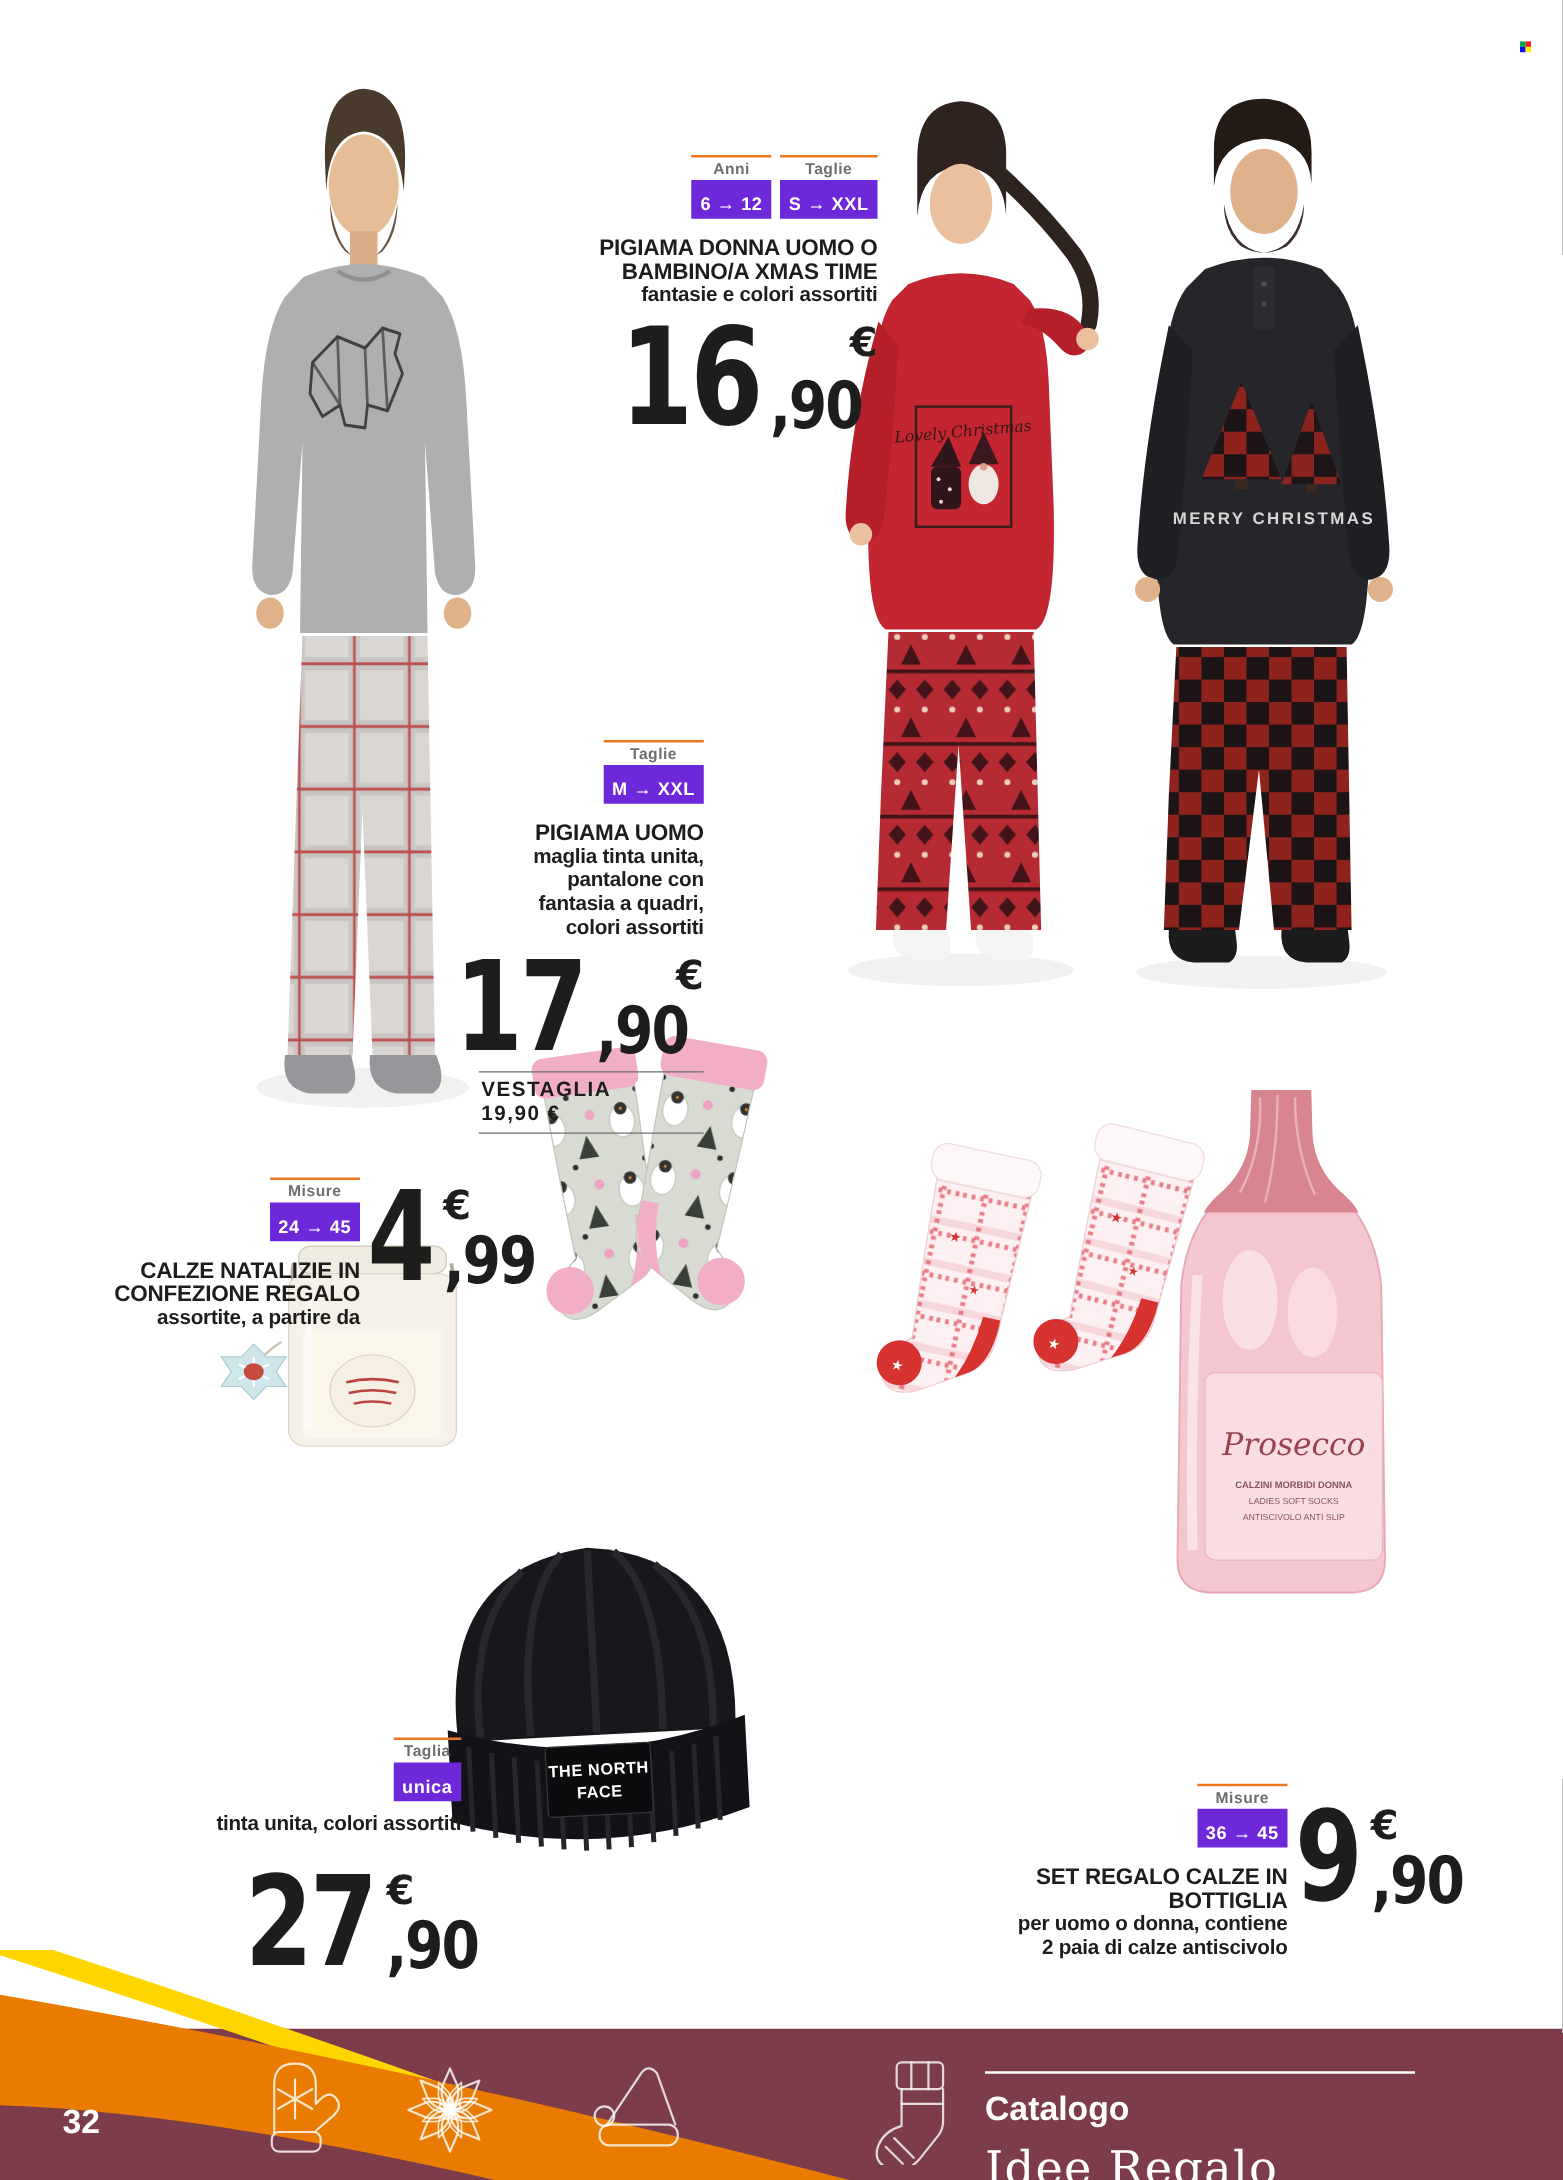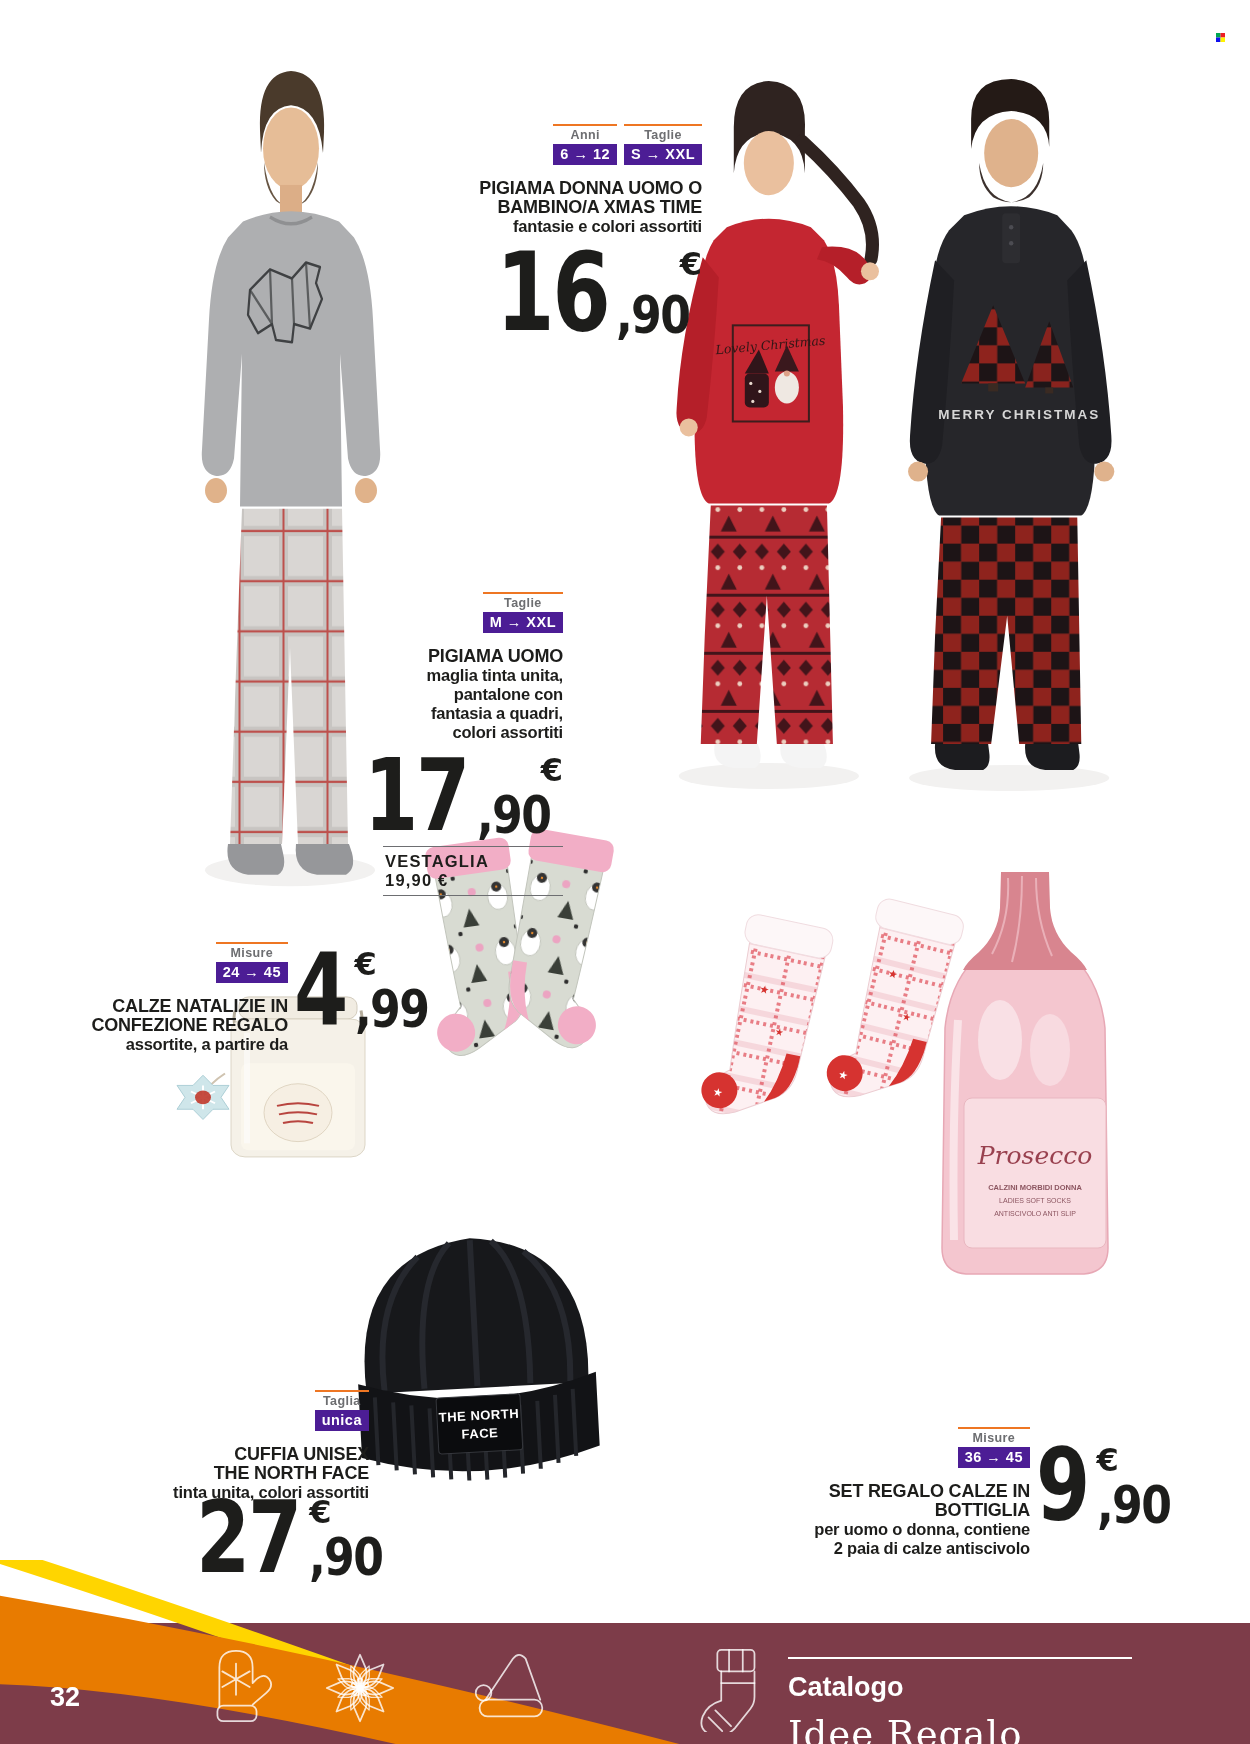--- a/index.html
+++ b/index.html
@@ -5,22 +5,22 @@
   html,body{margin:0;padding:0;background:#888;}
   .page{position:relative;width:1250px;height:1744px;background:#ffffff;overflow:hidden;
         font-family:"Liberation Sans",sans-serif;color:#1d1d1b;margin:0 auto;}
   .abs{position:absolute;}
   
   .info{position:absolute;text-align:right;}
   .spec-row{display:flex;justify-content:flex-end;gap:7px;margin-bottom:9px;}
   .spec{display:inline-block;text-align:center;}
   .spec-label{display:block;font-size:12.5px;font-weight:bold;color:#6d6e71;
               border-top:2px solid #ee7623;padding:2px 3px 2px;letter-spacing:.4px;}
-  .spec-value{display:block;background:#4c1d95;color:#fff;font-size:14.5px;font-weight:bold;
-              padding:2px 7px 3px;letter-spacing:.5px;white-space:nowrap;}
+  .spec-value{display:block;background:#6d28d9;color:#fff;font-size:14.5px;font-weight:bold;
+              padding:12px 7px 3px;letter-spacing:.5px;white-space:nowrap;}
   .title{font-size:18px;font-weight:bold;line-height:19px;letter-spacing:-.2px;margin-top:14px;}
   .desc{font-size:16.5px;font-weight:bold;line-height:19px;letter-spacing:-.2px;}
   
   .price{display:inline-flex;align-items:flex-end;margin-top:14px;font-family:"DejaVu Sans",sans-serif;}
   .price .int{display:inline-block;font-weight:bold;font-size:100px;line-height:.76;
               transform:scaleX(.78);transform-origin:0 50%;letter-spacing:-3px;}
   .price .m1{margin-right:-12px;} .price .m2{margin-right:-26px;}
   .price .side{display:inline-flex;flex-direction:column;justify-content:space-between;height:78px;margin-left:6px;}
   .price .cur{font-weight:bold;font-size:32px;line-height:.9;}
   .price .dec{display:inline-block;font-weight:bold;font-size:52px;line-height:.72;
@@ -310,24 +310,20 @@
       </span>
   </div>
 
   <div class="info" style="right:881px;top:1390px;width:240px">
     <div class="spec-row">
       <div class="spec">
         <span class="spec-label">Taglia</span>
         <span class="spec-value">unica</span>
       </div>
     </div>
-    <div class="title">
-      <div>CUFFIA UNISEX</div>
-      <div>THE NORTH FACE</div>
-    </div>
     <div class="desc">tinta unita, colori assortiti</div>
   </div>
   <div class="price free" style="left:196px;top:1498px">
     <span class="int m2">27</span>
     <span class="side">
         <span class="cur">€</span>
         <span class="dec">,90</span>
       </span>
   </div>
 

